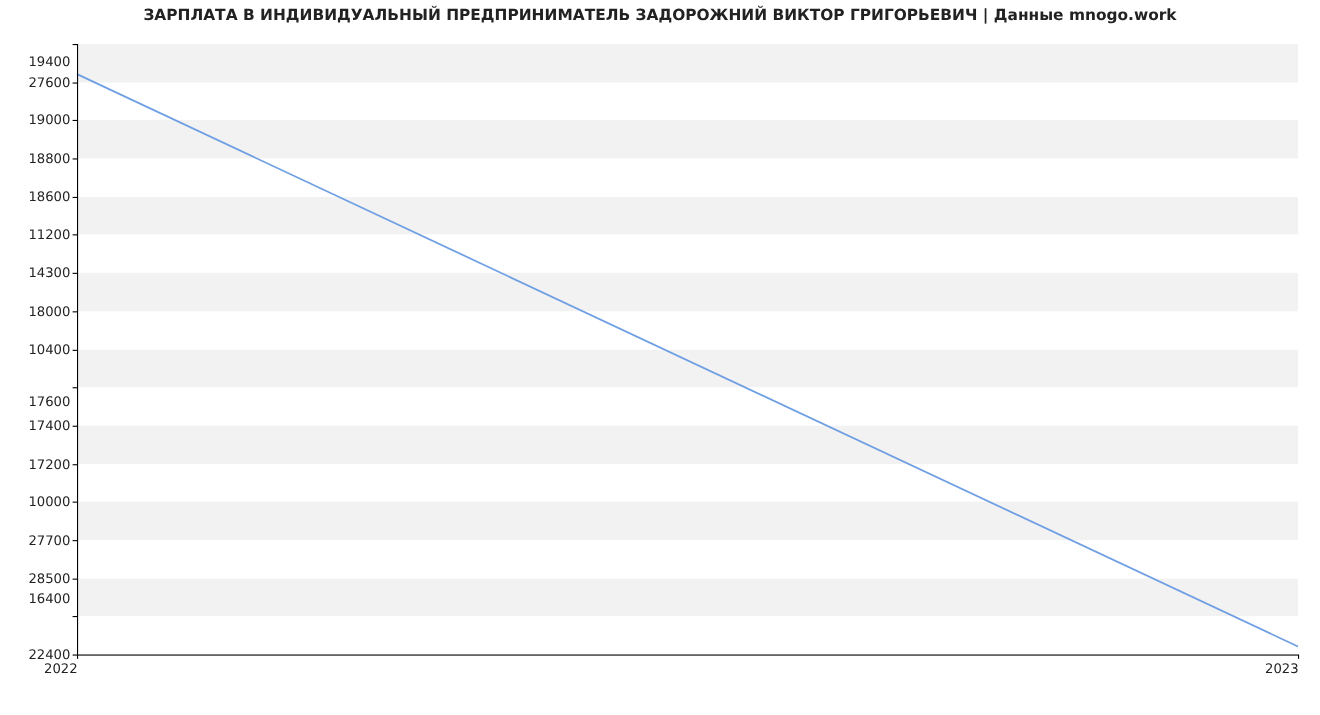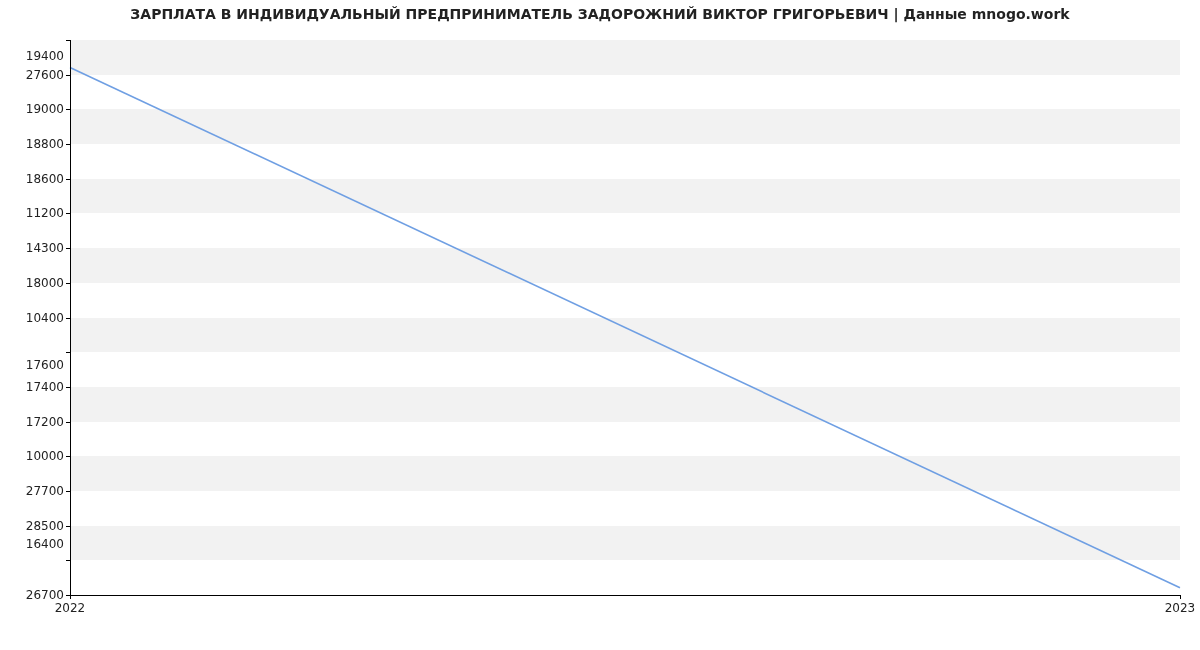--- a/index.html
+++ b/index.html
@@ -49,21 +49,20 @@
     font-size: 12px;
     color: #222;
     text-align: right;
     width: 50px;
     line-height: 12px;
   }
   .x-tick-label {
     position: absolute;
     font-size: 12px;
     color: #222;
-    text-align: center;
     width: 60px;
     line-height: 12px;
   }
   .tick-mark {
     position: absolute;
     background: #000;
   }
   svg.line-svg {
     position: absolute;
     left: 0;
@@ -92,21 +91,21 @@
 
     <svg class="line-svg" viewBox="0 0 1110 555" preserveAspectRatio="none">
       <polyline id="series-line" fill="none" stroke-width="1.6" points="0,27.403124999999932 1110,547.715625" stroke="#6f9fe3"></polyline>
     </svg>
   </div>
 
   <div class="axis-line" style="left:70px; top:40px; width:1px; height:555px;"></div>
   <div class="axis-line" style="left:70px; top:595px; width:1110px; height:1px;"></div>
 
   <div id="ytick-host">
-      <div class="y-tick-label" style="top: 589px;">26700</div>
+      <div class="y-tick-label" style="top: 589px;">22400</div>
       <div class="tick-mark" style="left: 66px; top: 595px; width: 4px; height: 1px;"></div>
       <div class="y-tick-label" style="top: 538px;">16400</div>
       <div class="tick-mark" style="left: 66px; top: 560.312px; width: 4px; height: 1px;"></div>
       <div class="y-tick-label" style="top: 519.625px;">28500</div>
       <div class="tick-mark" style="left: 66px; top: 525.625px; width: 4px; height: 1px;"></div>
       <div class="y-tick-label" style="top: 484.938px;">27700</div>
       <div class="tick-mark" style="left: 66px; top: 490.938px; width: 4px; height: 1px;"></div>
       <div class="y-tick-label" style="top: 450.25px;">10000</div>
       <div class="tick-mark" style="left: 66px; top: 456.25px; width: 4px; height: 1px;"></div>
       <div class="y-tick-label" style="top: 415.562px;">17200</div>

